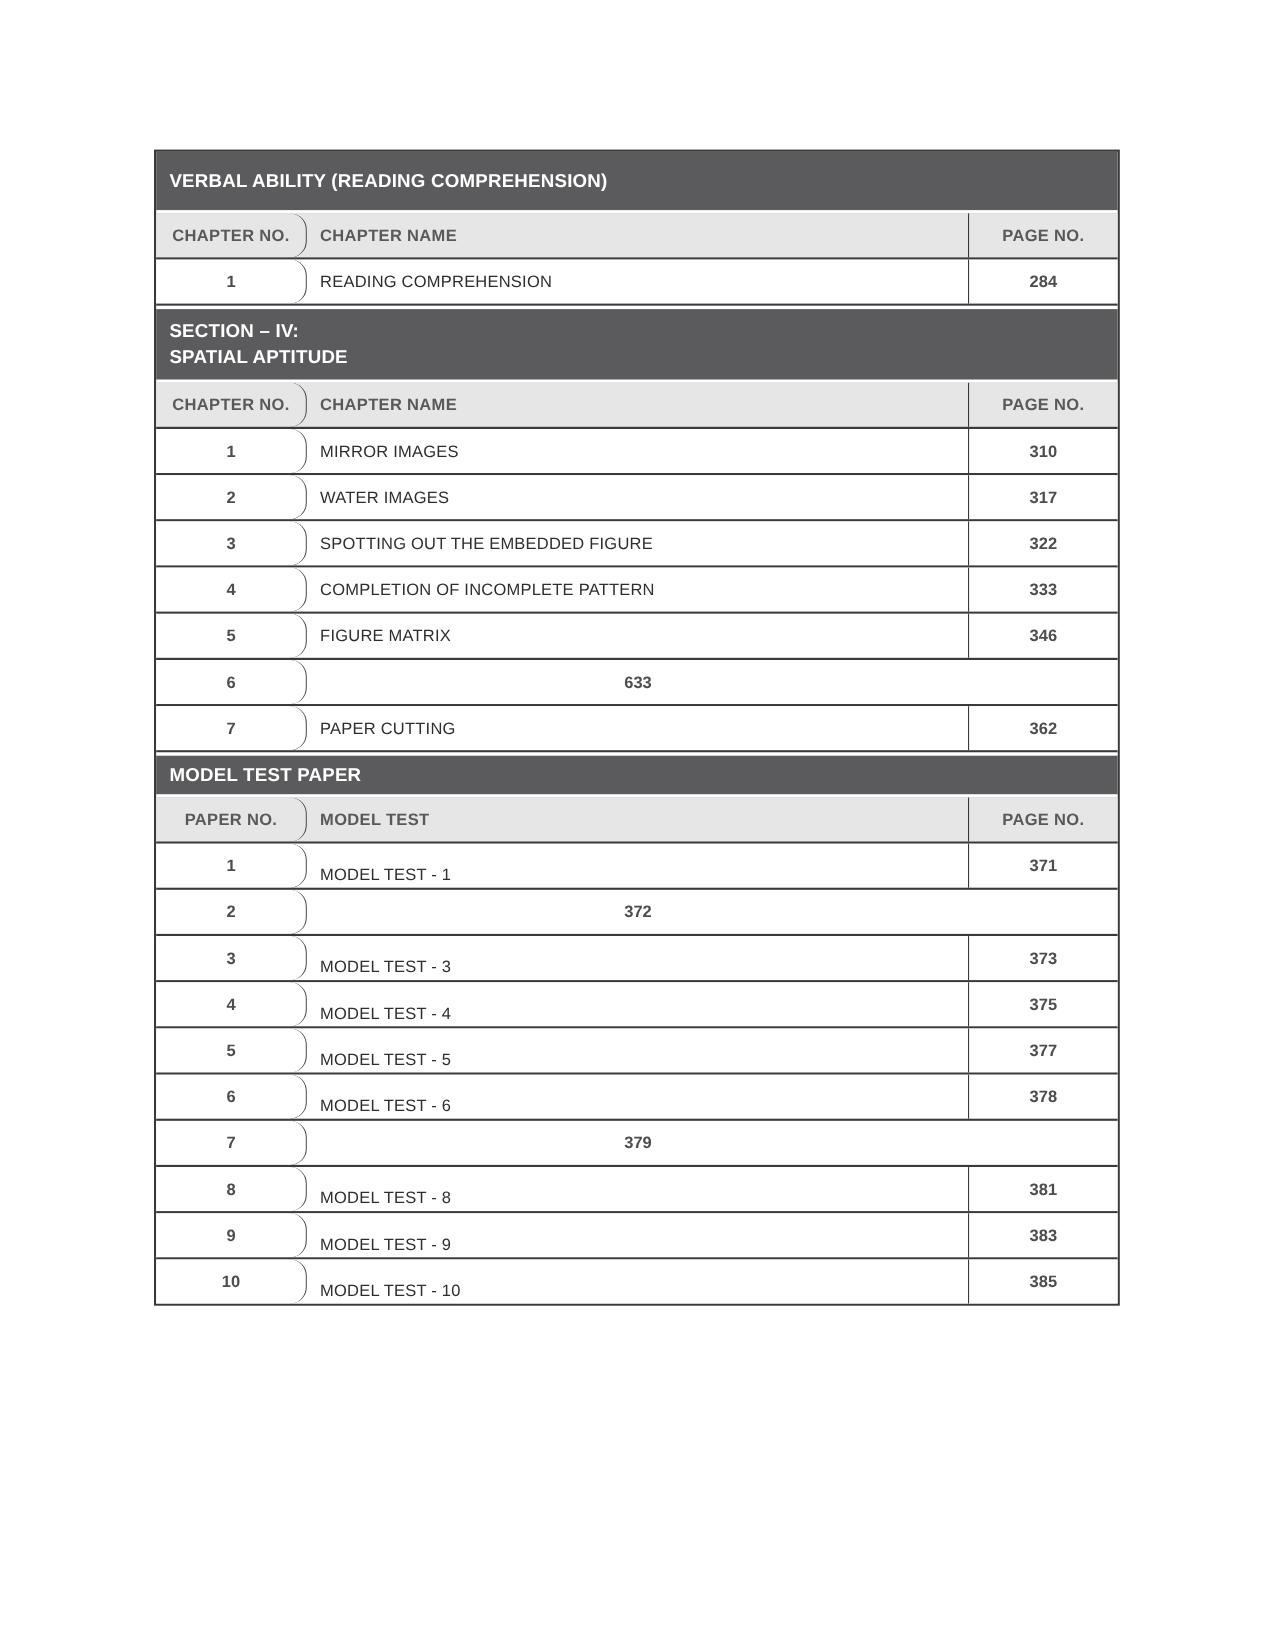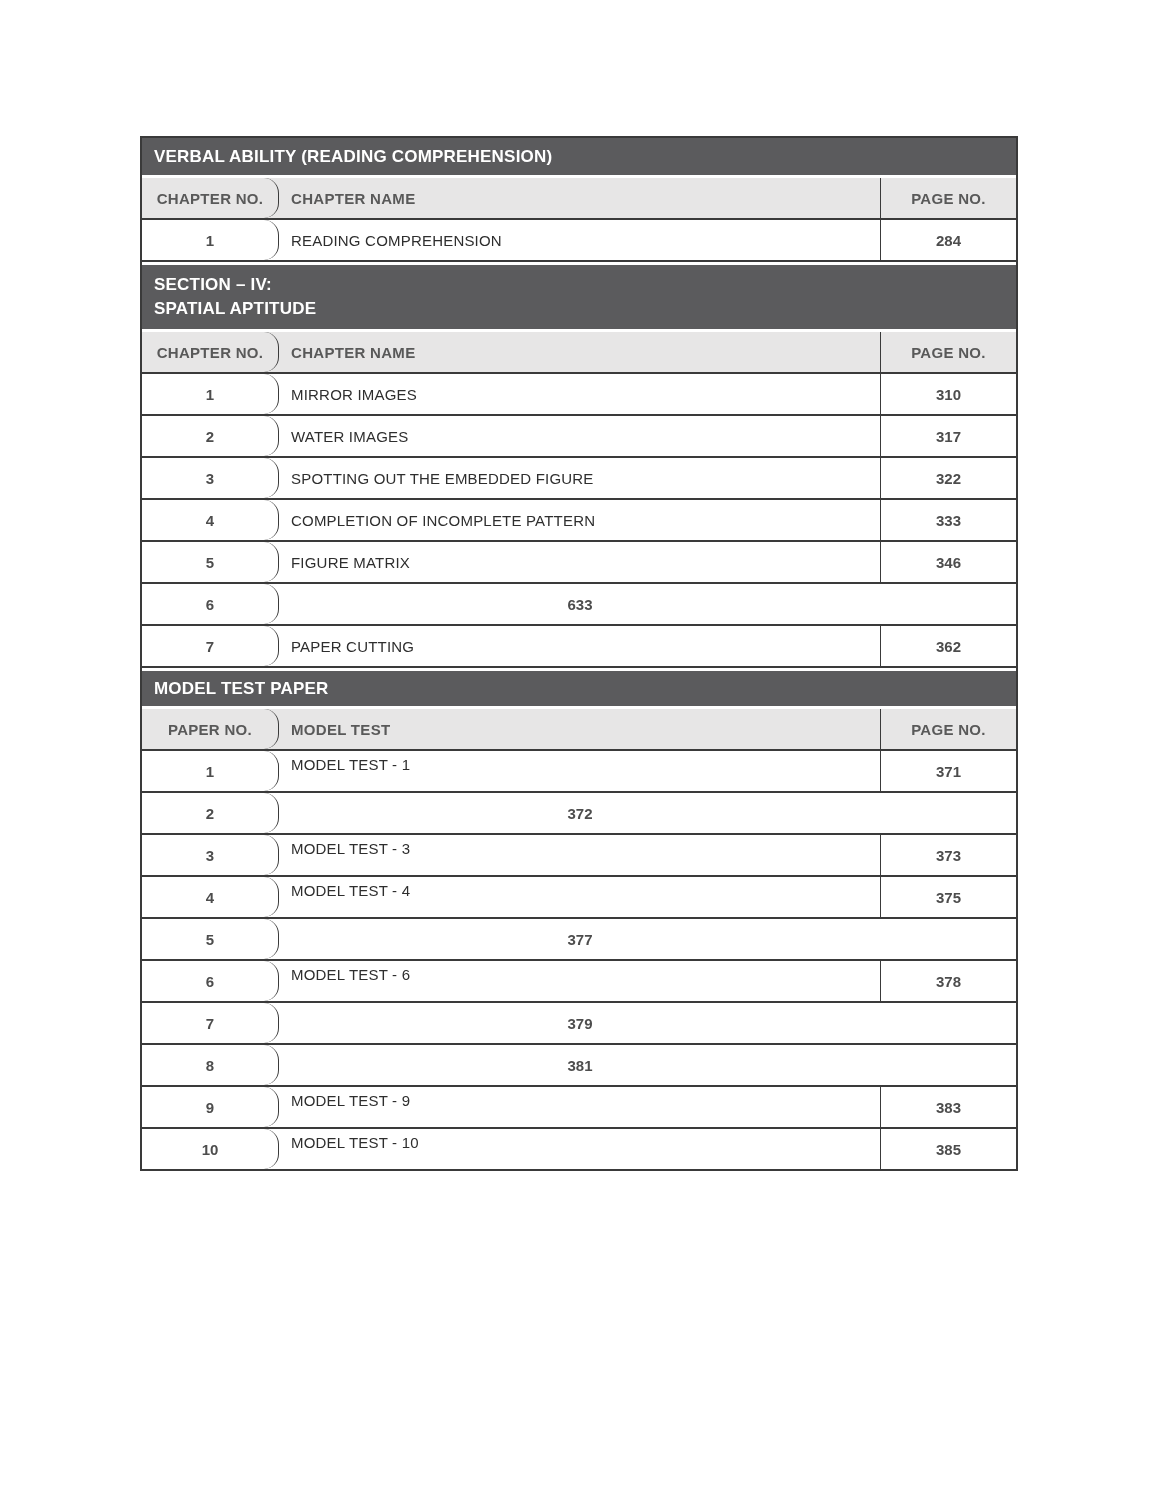--- a/index.html
+++ b/index.html
@@ -25,21 +25,21 @@
     background: var(--band-bg, #5b5b5d);
     color: var(--band-text, #ffffff);
     display: flex;
     flex-direction: column;
     justify-content: center;
     padding: 0 12px;
     height: 41px;
     border-top: 3px solid #ffffff;
     border-bottom: 3px solid #ffffff;
   }
-  .toc > .band:first-child { border-top: none; height: 40px; }
+  .toc > .band:first-child { border-top: none; height: 56px; }
   .band.tall { height: 70px; }
   .band-line {
     font-size: 17px;
     font-weight: bold;
     line-height: 24px;
     letter-spacing: 0.2px;
     white-space: nowrap;
   }
   
   .row {
@@ -74,21 +74,21 @@
     color: var(--number-text, #4d4d4d);
     font-weight: bold;
   }
   .body-row .cell.col-name {
     color: var(--body-text, #2e2e2e);
     letter-spacing: 0.2px;
   }
   
   .body-row.name-top .cell.col-name {
     align-items: flex-start;
-    padding-top: 5px;
+    padding-top: 20px;
   }
 </style>
 </head>
 <body>
 
 <div class="page">
   <div class="toc">
       <div class="band">
         <div class="band-line">VERBAL ABILITY (READING COMPREHENSION)</div>
       </div>
@@ -167,33 +167,35 @@
         <div class="cell col-name">MODEL TEST - 3</div>
         <div class="cell col-page">373</div>
       </div>
       <div class="row body-row name-top">
         <div class="cell col-no">4</div>
         <div class="cell col-name">MODEL TEST - 4</div>
         <div class="cell col-page">375</div>
       </div>
       <div class="row body-row name-top">
         <div class="cell col-no">5</div>
+        <div class="cell col-name">MODEL TEST - 5</div>
         <div class="cell col-page">377</div>
       </div>
       <div class="row body-row name-top">
         <div class="cell col-no">6</div>
         <div class="cell col-name">MODEL TEST - 6</div>
         <div class="cell col-page">378</div>
       </div>
       <div class="row body-row name-top">
         <div class="cell col-no">7</div>
         <div class="cell col-page">379</div>
       </div>
       <div class="row body-row name-top">
         <div class="cell col-no">8</div>
+        <div class="cell col-name">MODEL TEST - 8</div>
         <div class="cell col-page">381</div>
       </div>
       <div class="row body-row name-top">
         <div class="cell col-no">9</div>
         <div class="cell col-name">MODEL TEST - 9</div>
         <div class="cell col-page">383</div>
       </div>
       <div class="row body-row name-top">
         <div class="cell col-no">10</div>
         <div class="cell col-name">MODEL TEST - 10</div>

